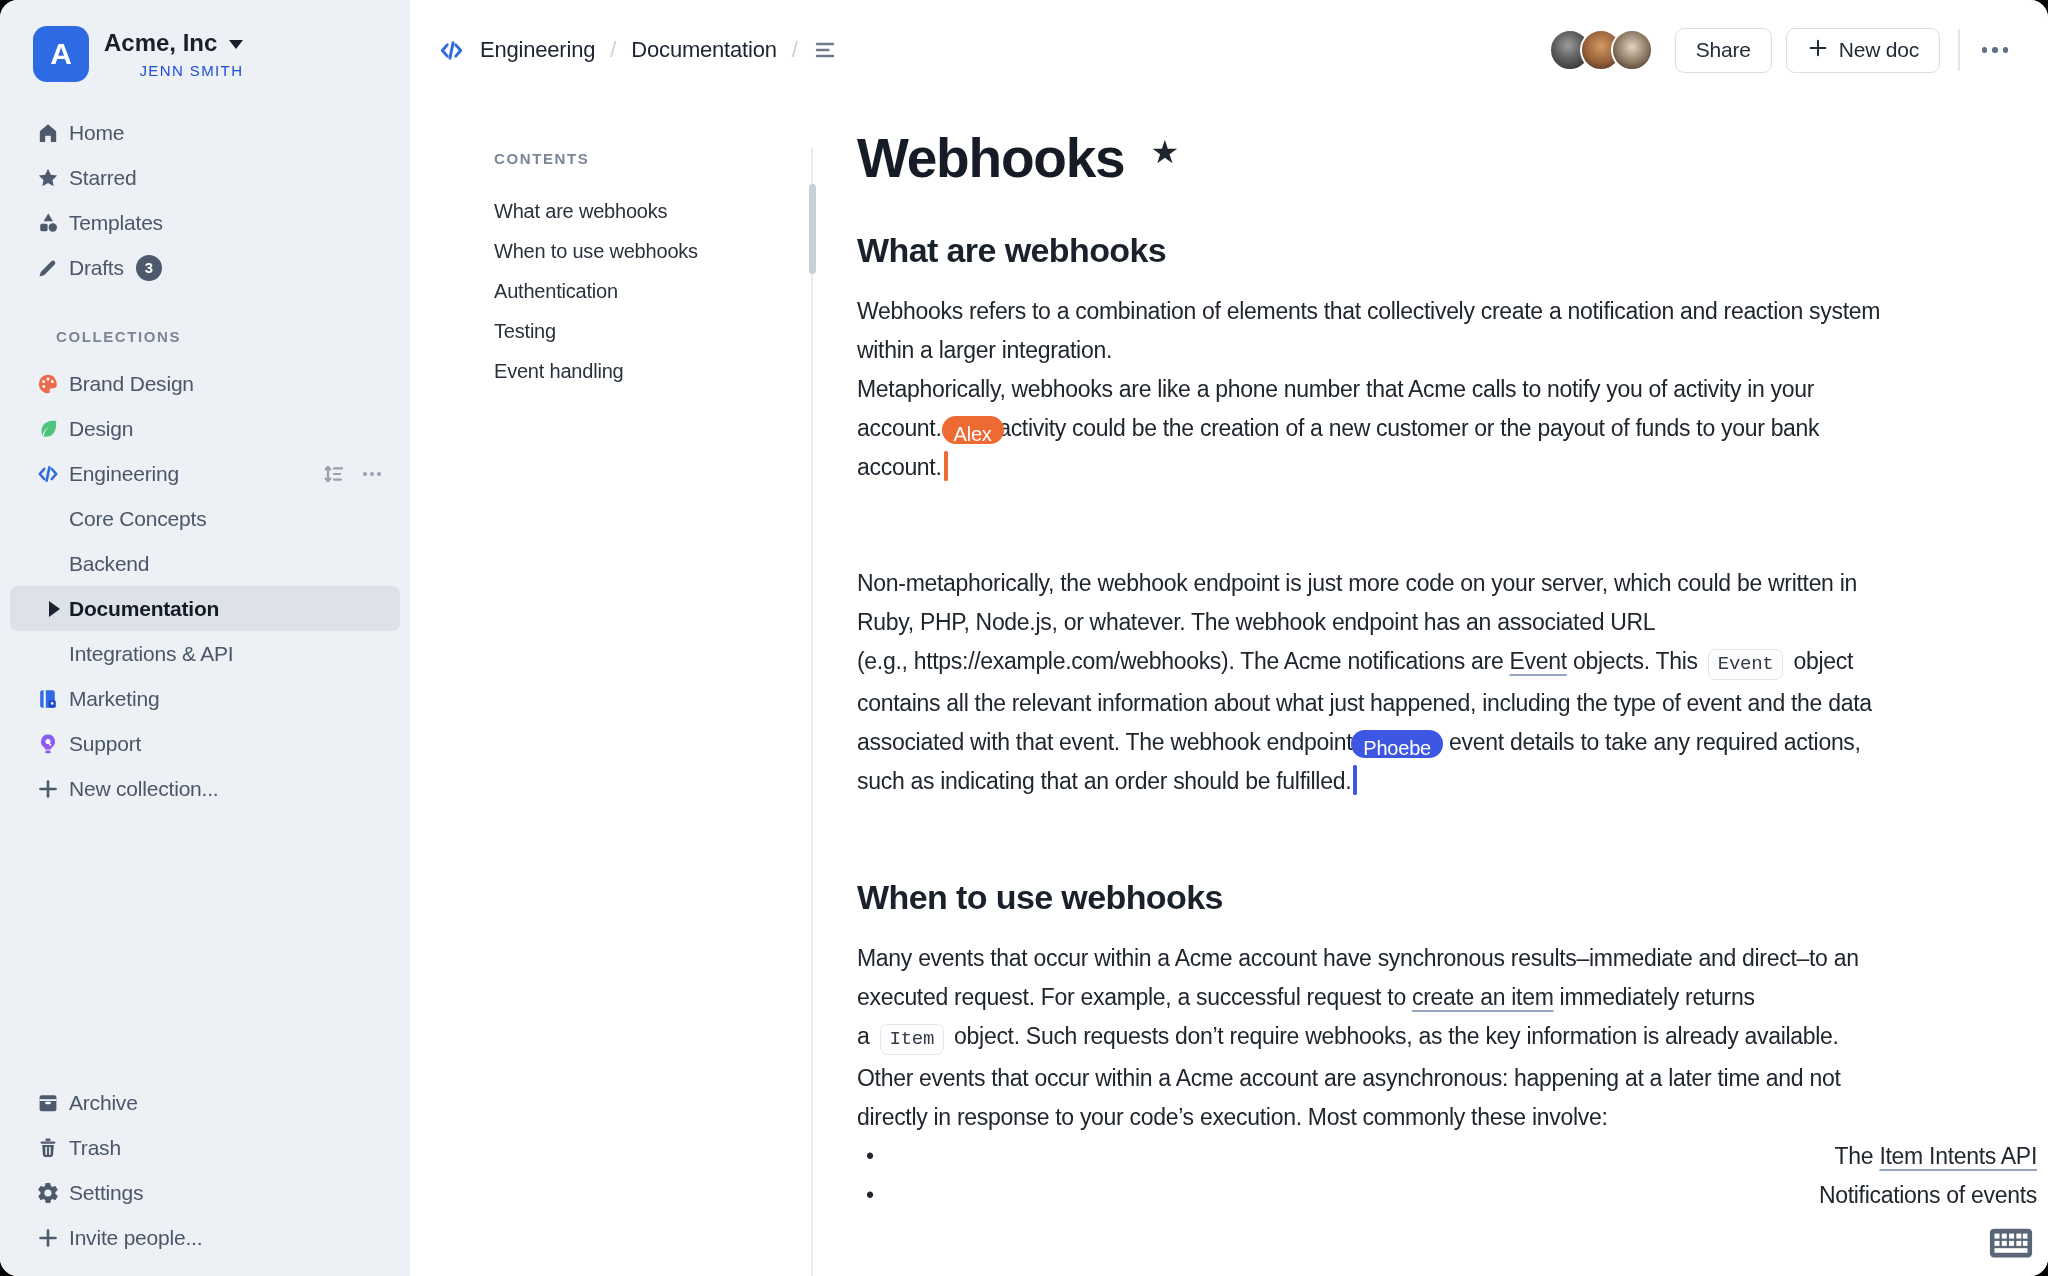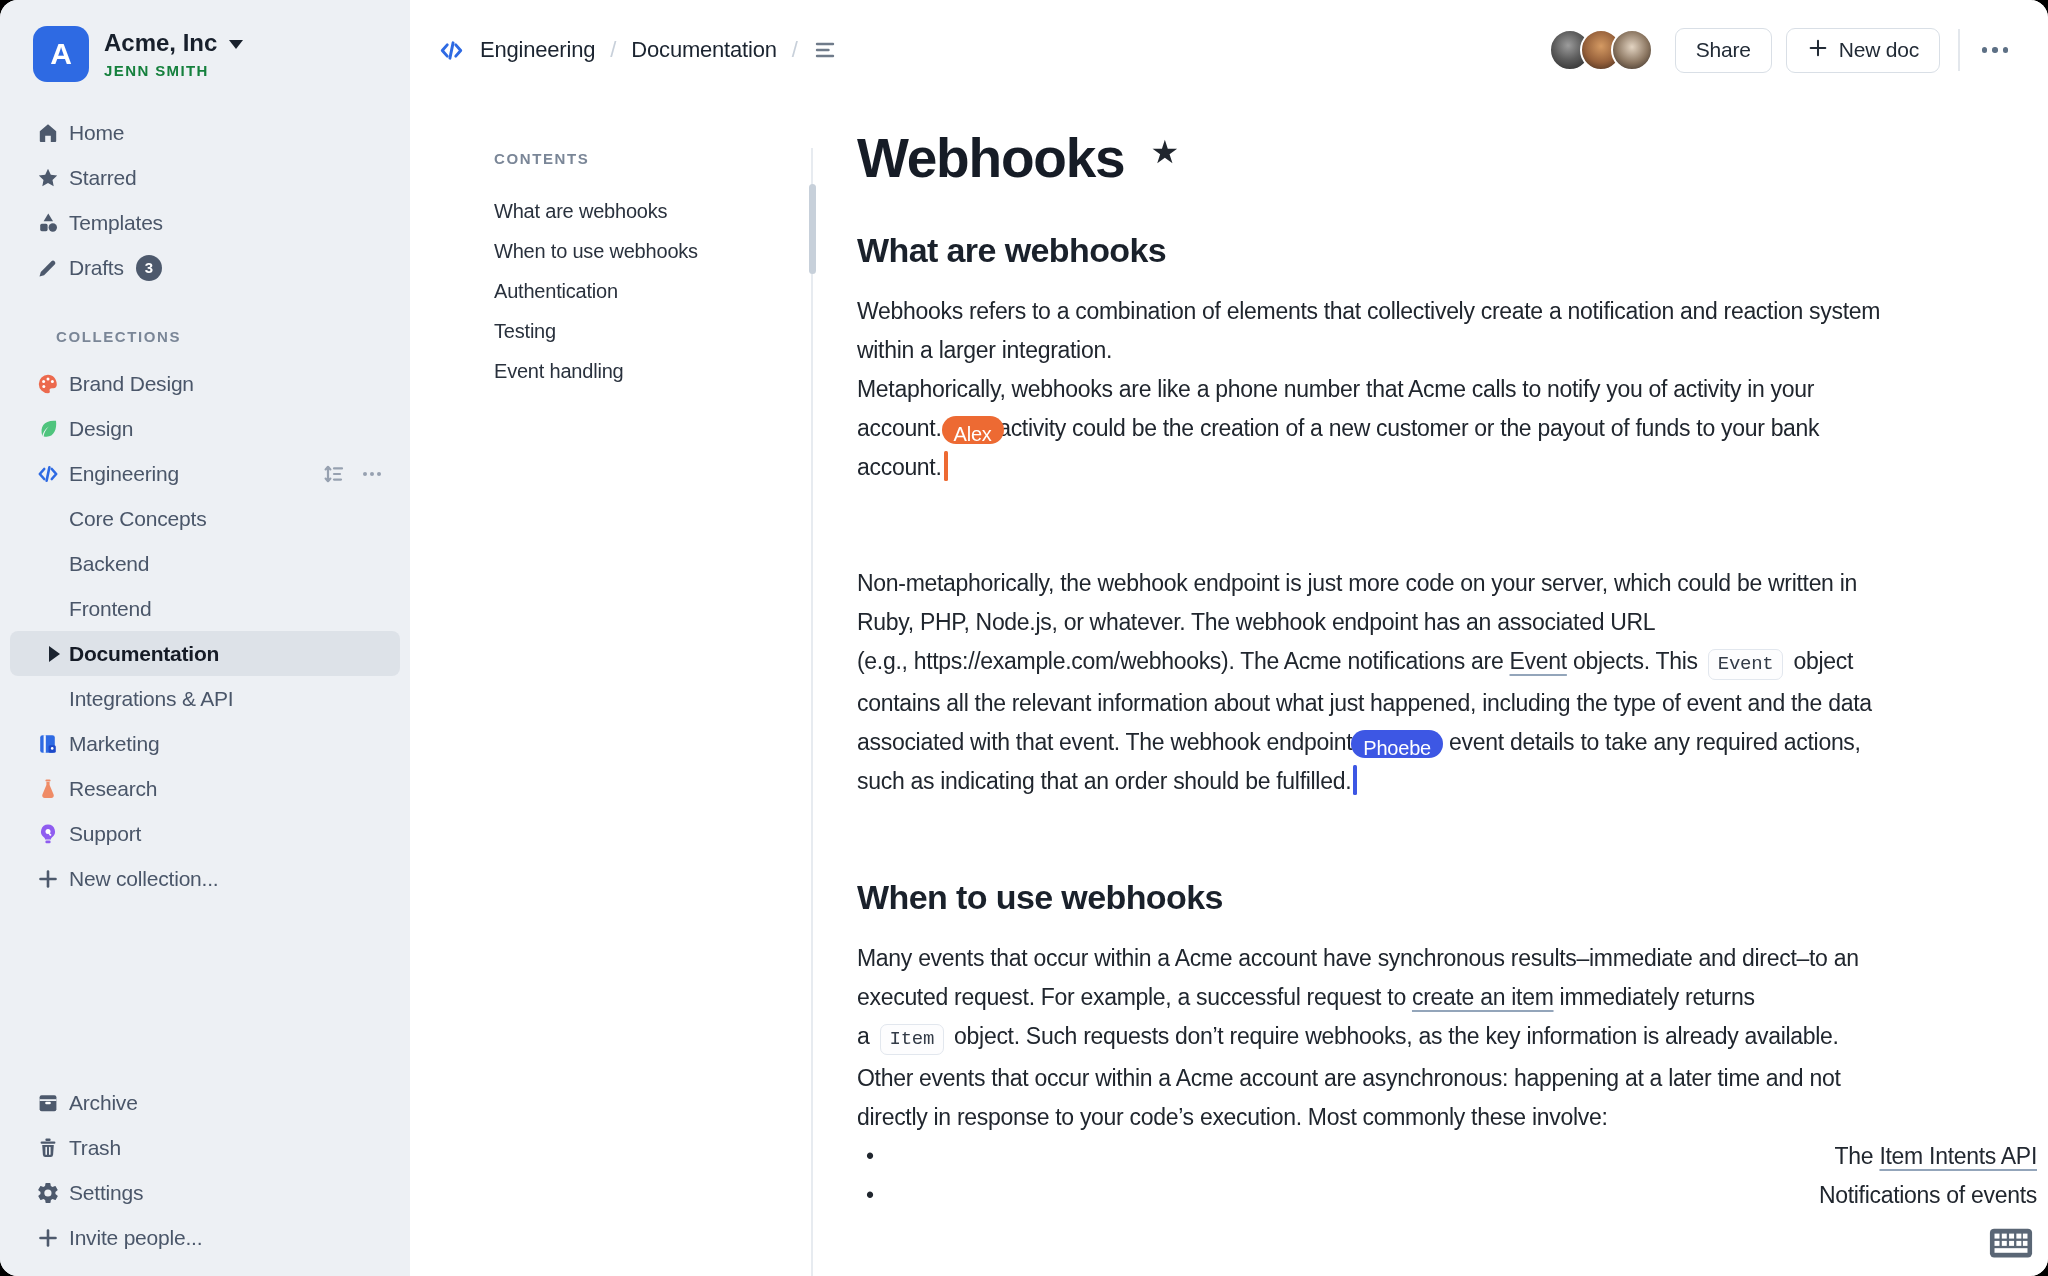--- a/index.html
+++ b/index.html
@@ -6,21 +6,21 @@
   html,body { background:#000; }
   body { font-family:"Liberation Sans","DejaVu Sans",sans-serif; width:2048px; height:1276px; }
   .app { width:2048px; height:1276px; display:flex; border-radius:18px; overflow:hidden; background:#fff; }
 
   
   .sidebar { width:410px; min-width:410px; background:#edf0f4; display:flex; flex-direction:column; height:100%; }
   .ws { display:flex; align-items:center; gap:15px; padding:26px 20px 0 33px; cursor:pointer; }
   .ws-avatar { width:56px; height:56px; border-radius:14px; background:#2e6ae3; color:#fff; font-size:30px; font-weight:700; display:flex; align-items:center; justify-content:center; }
   .ws-name-row { display:flex; align-items:center; gap:12px; font-size:24px; font-weight:700; color:#18202c; }
   .caret-down { width:0; height:0; border-left:7px solid transparent; border-right:7px solid transparent; border-top:9px solid #18202c; margin-top:3px; }
-  .ws-user { font-size:15px; font-weight:700; letter-spacing:1.4px; color:#15803d; margin-top:5px; }
+  .ws-user { font-size:15px; font-weight:400; letter-spacing:1.4px; color:#1d4ed8; margin-top:5px;text-align:right; }
 
   nav.group { display:block; }
   #nav-top { margin-top:28px; }
   .row { display:flex; align-items:center; height:45px; margin:0 10px; padding:0 16px 0 26px; border-radius:8px; color:#4a5669; cursor:pointer; }
   .row .ic { width:24px; height:24px; margin-right:9px; flex:0 0 24px; display:flex; align-items:center; justify-content:flex-end; color:#4d596c; }
   .row .ic svg { width:24px; height:24px; display:block; }
   .row .lbl { font-size:21px; letter-spacing:-0.2px; white-space:nowrap; }
   .row.active { background:#dde2e8; }
   .row.active .lbl { font-weight:700; color:#151b26; }
   .badge { margin-left:12px; width:26px; height:26px; border-radius:50%; background:#4d596c; color:#fff; font-size:15px; font-weight:700; display:flex; align-items:center; justify-content:center; }
@@ -196,53 +196,40 @@
           </span>
         </div>
         <div class="row">
           <span class="ic"></span>
           <span class="lbl">Core Concepts</span>
         </div>
         <div class="row">
           <span class="ic"></span>
           <span class="lbl">Backend</span>
         </div>
-        <div class="row">
-          <span class="ic"></span>
-          <span class="lbl">Frontend</span>
-        </div>
         <div class="row active">
           <span class="ic">
             <span class="tri-right"></span>
           </span>
           <span class="lbl">Documentation</span>
         </div>
         <div class="row">
           <span class="ic"></span>
           <span class="lbl">Integrations &amp; API</span>
         </div>
         <div class="row">
           <span class="ic" style="color: rgb(46, 106, 227);">
             <svg viewBox="0 0 24 24">
               <rect x="4.2" y="3.2" width="14.6" height="17.6" rx="2.4" fill="currentColor"></rect>
               <rect x="7.6" y="3.2" width="2.2" height="17.6" fill="#fff" opacity="0.95"></rect>
               <rect x="12.6" y="13.2" width="7.2" height="7.6" rx="1.6" fill="#1d49c8"></rect>
               <circle cx="16.2" cy="16.4" r="1.3" fill="#fff"></circle>
             </svg>
           </span>
           <span class="lbl">Marketing</span>
-        </div>
-        <div class="row">
-          <span class="ic" style="color: rgb(239, 139, 102);">
-            <svg viewBox="0 0 24 24" fill="currentColor">
-              <rect x="9.4" y="2.4" width="5.2" height="2.2" rx="1.1"></rect>
-              <path d="M10.4 5h3.2v3.1l4 9.4a2.6 2.6 0 0 1-2.4 3.6H8.8a2.6 2.6 0 0 1-2.4-3.6l4-9.4V5z"></path>
-            </svg>
-          </span>
-          <span class="lbl">Research</span>
         </div>
         <div class="row">
           <span class="ic" style="color: rgb(143, 92, 240);">
             <svg viewBox="0 0 24 24" fill="currentColor">
               <path d="M12 2.6a7 7 0 0 0-3.9 12.8c.6.4.9 1 .9 1.7v.4h6v-.4c0-.7.3-1.3.9-1.7A7 7 0 0 0 12 2.6z"></path>
               <rect x="9.4" y="18.6" width="5.2" height="2.6" rx="1.2"></rect>
               <circle cx="12" cy="9.6" r="2.5" fill="#fff"></circle>
               <path d="M13.6 11l2 2.1-1.5.9-1.6-2.2z" fill="#fff"></path>
             </svg>
           </span>

